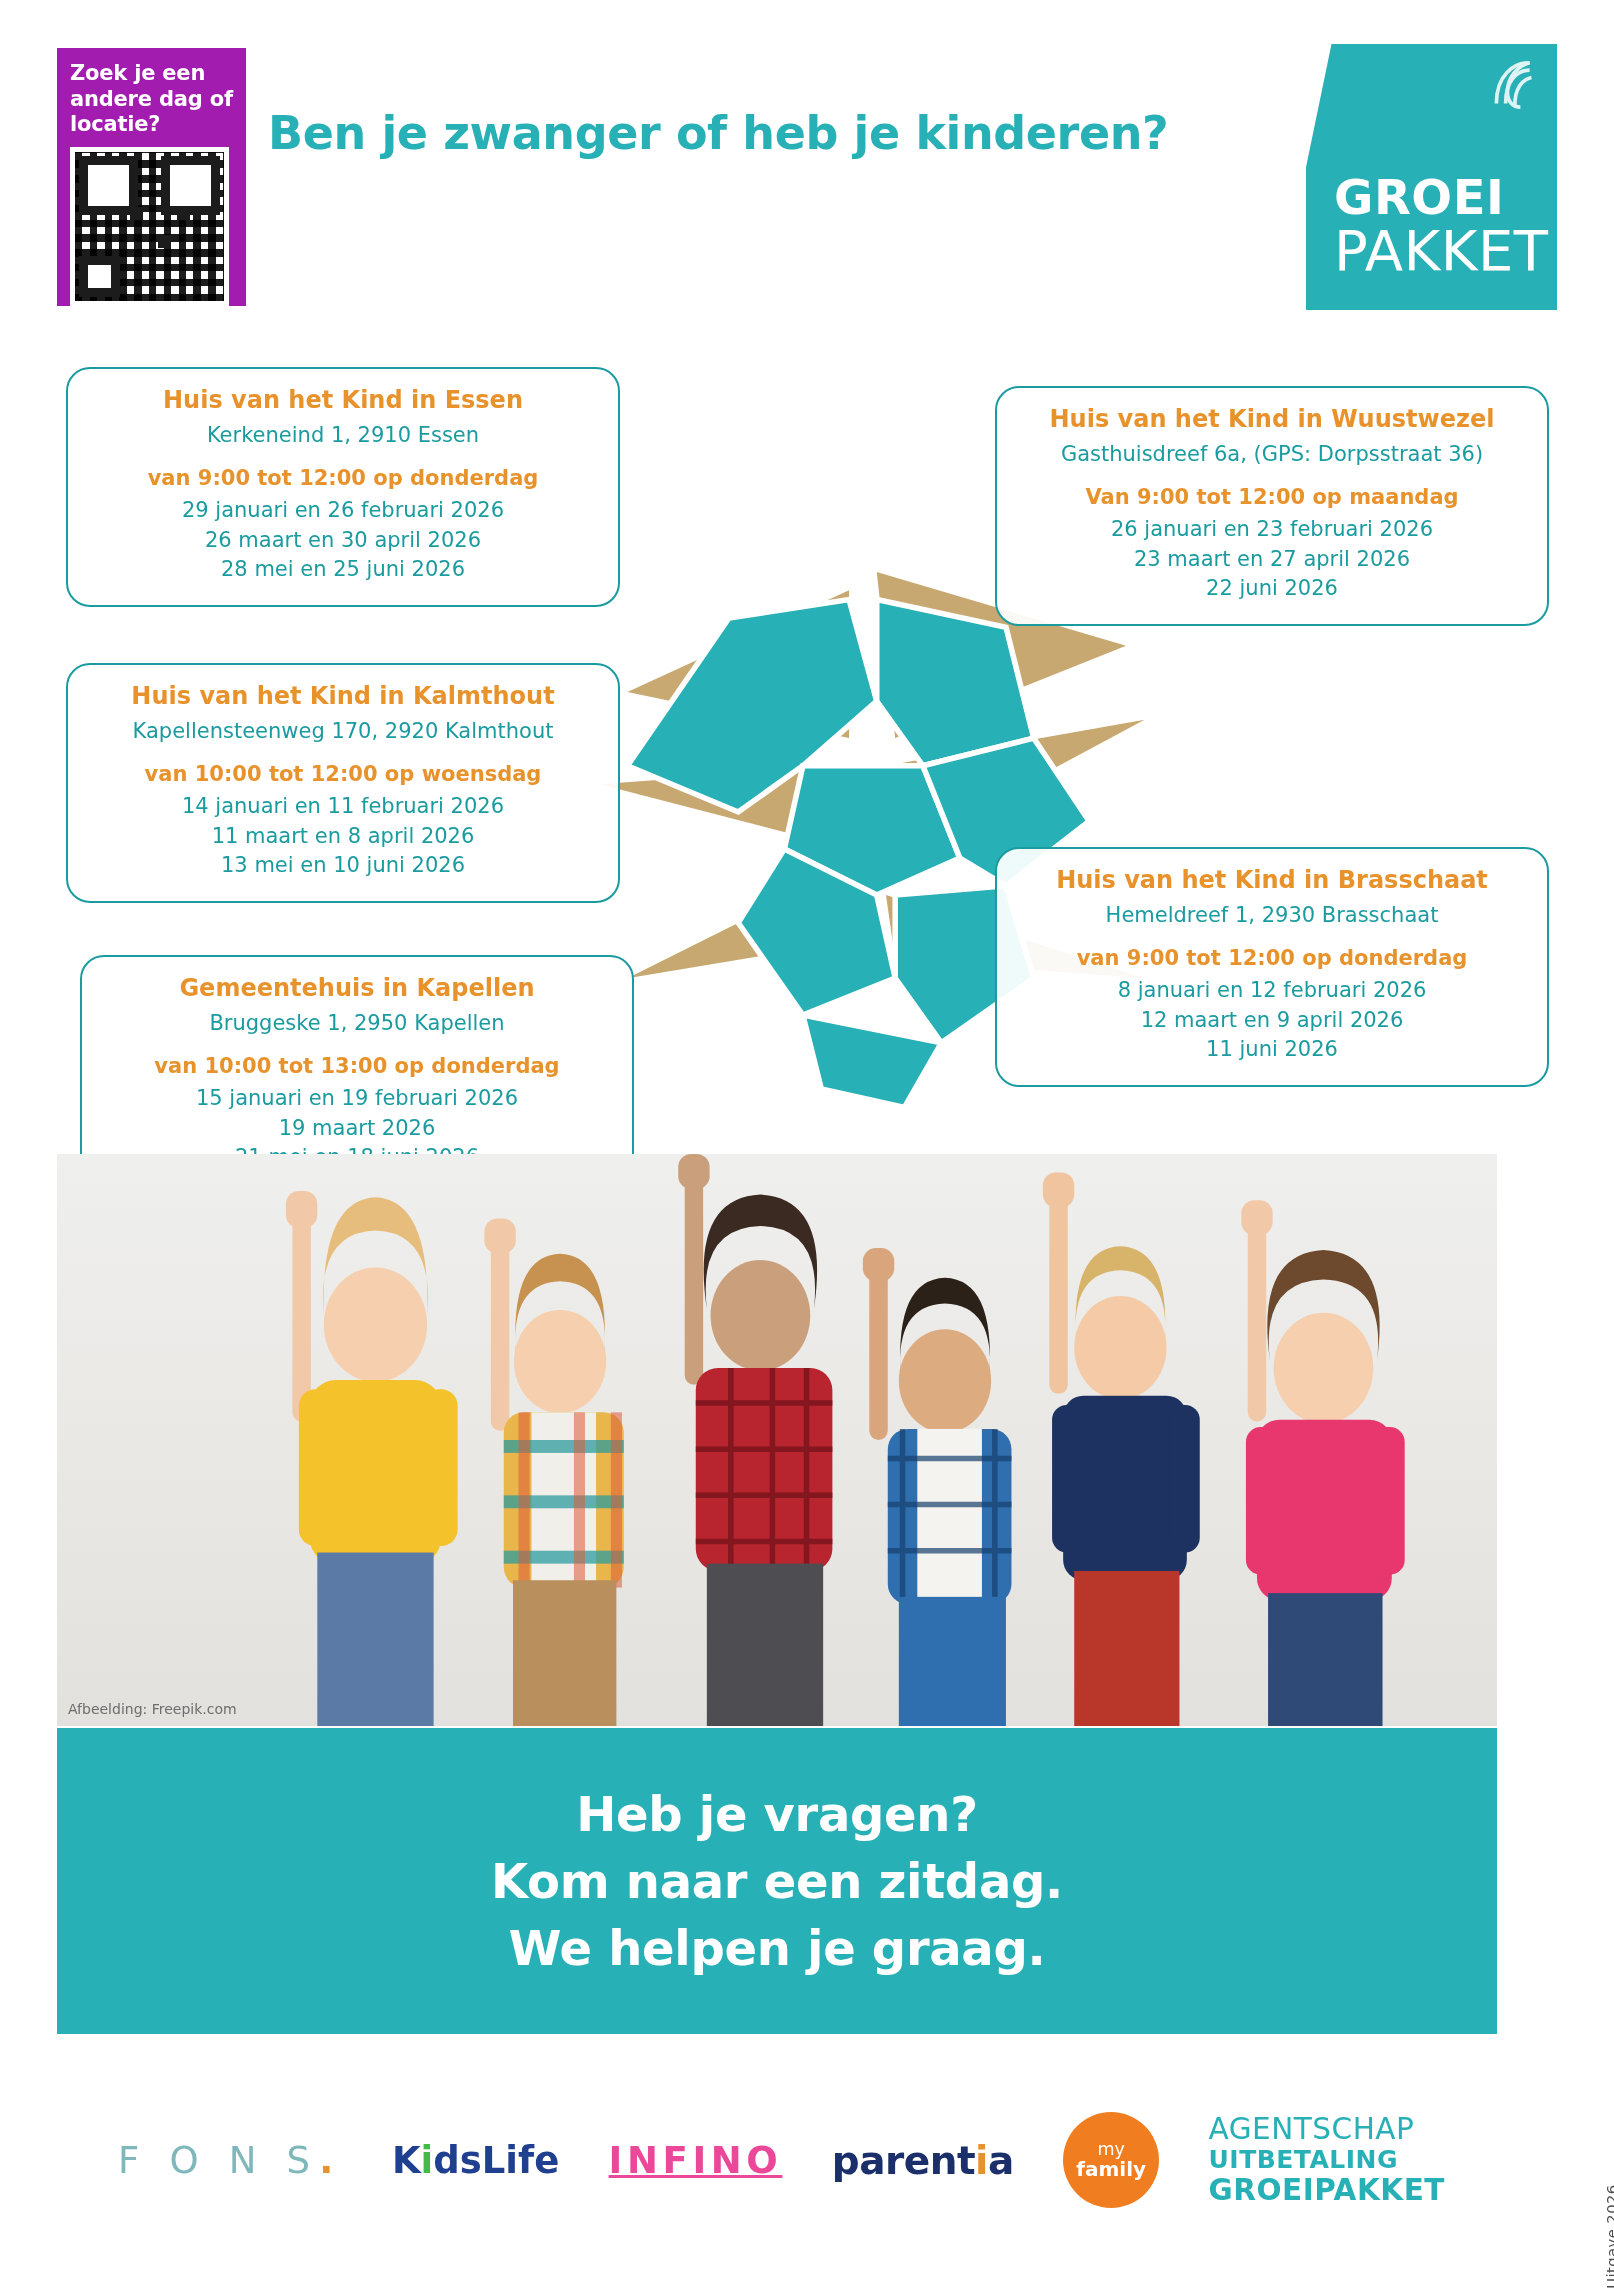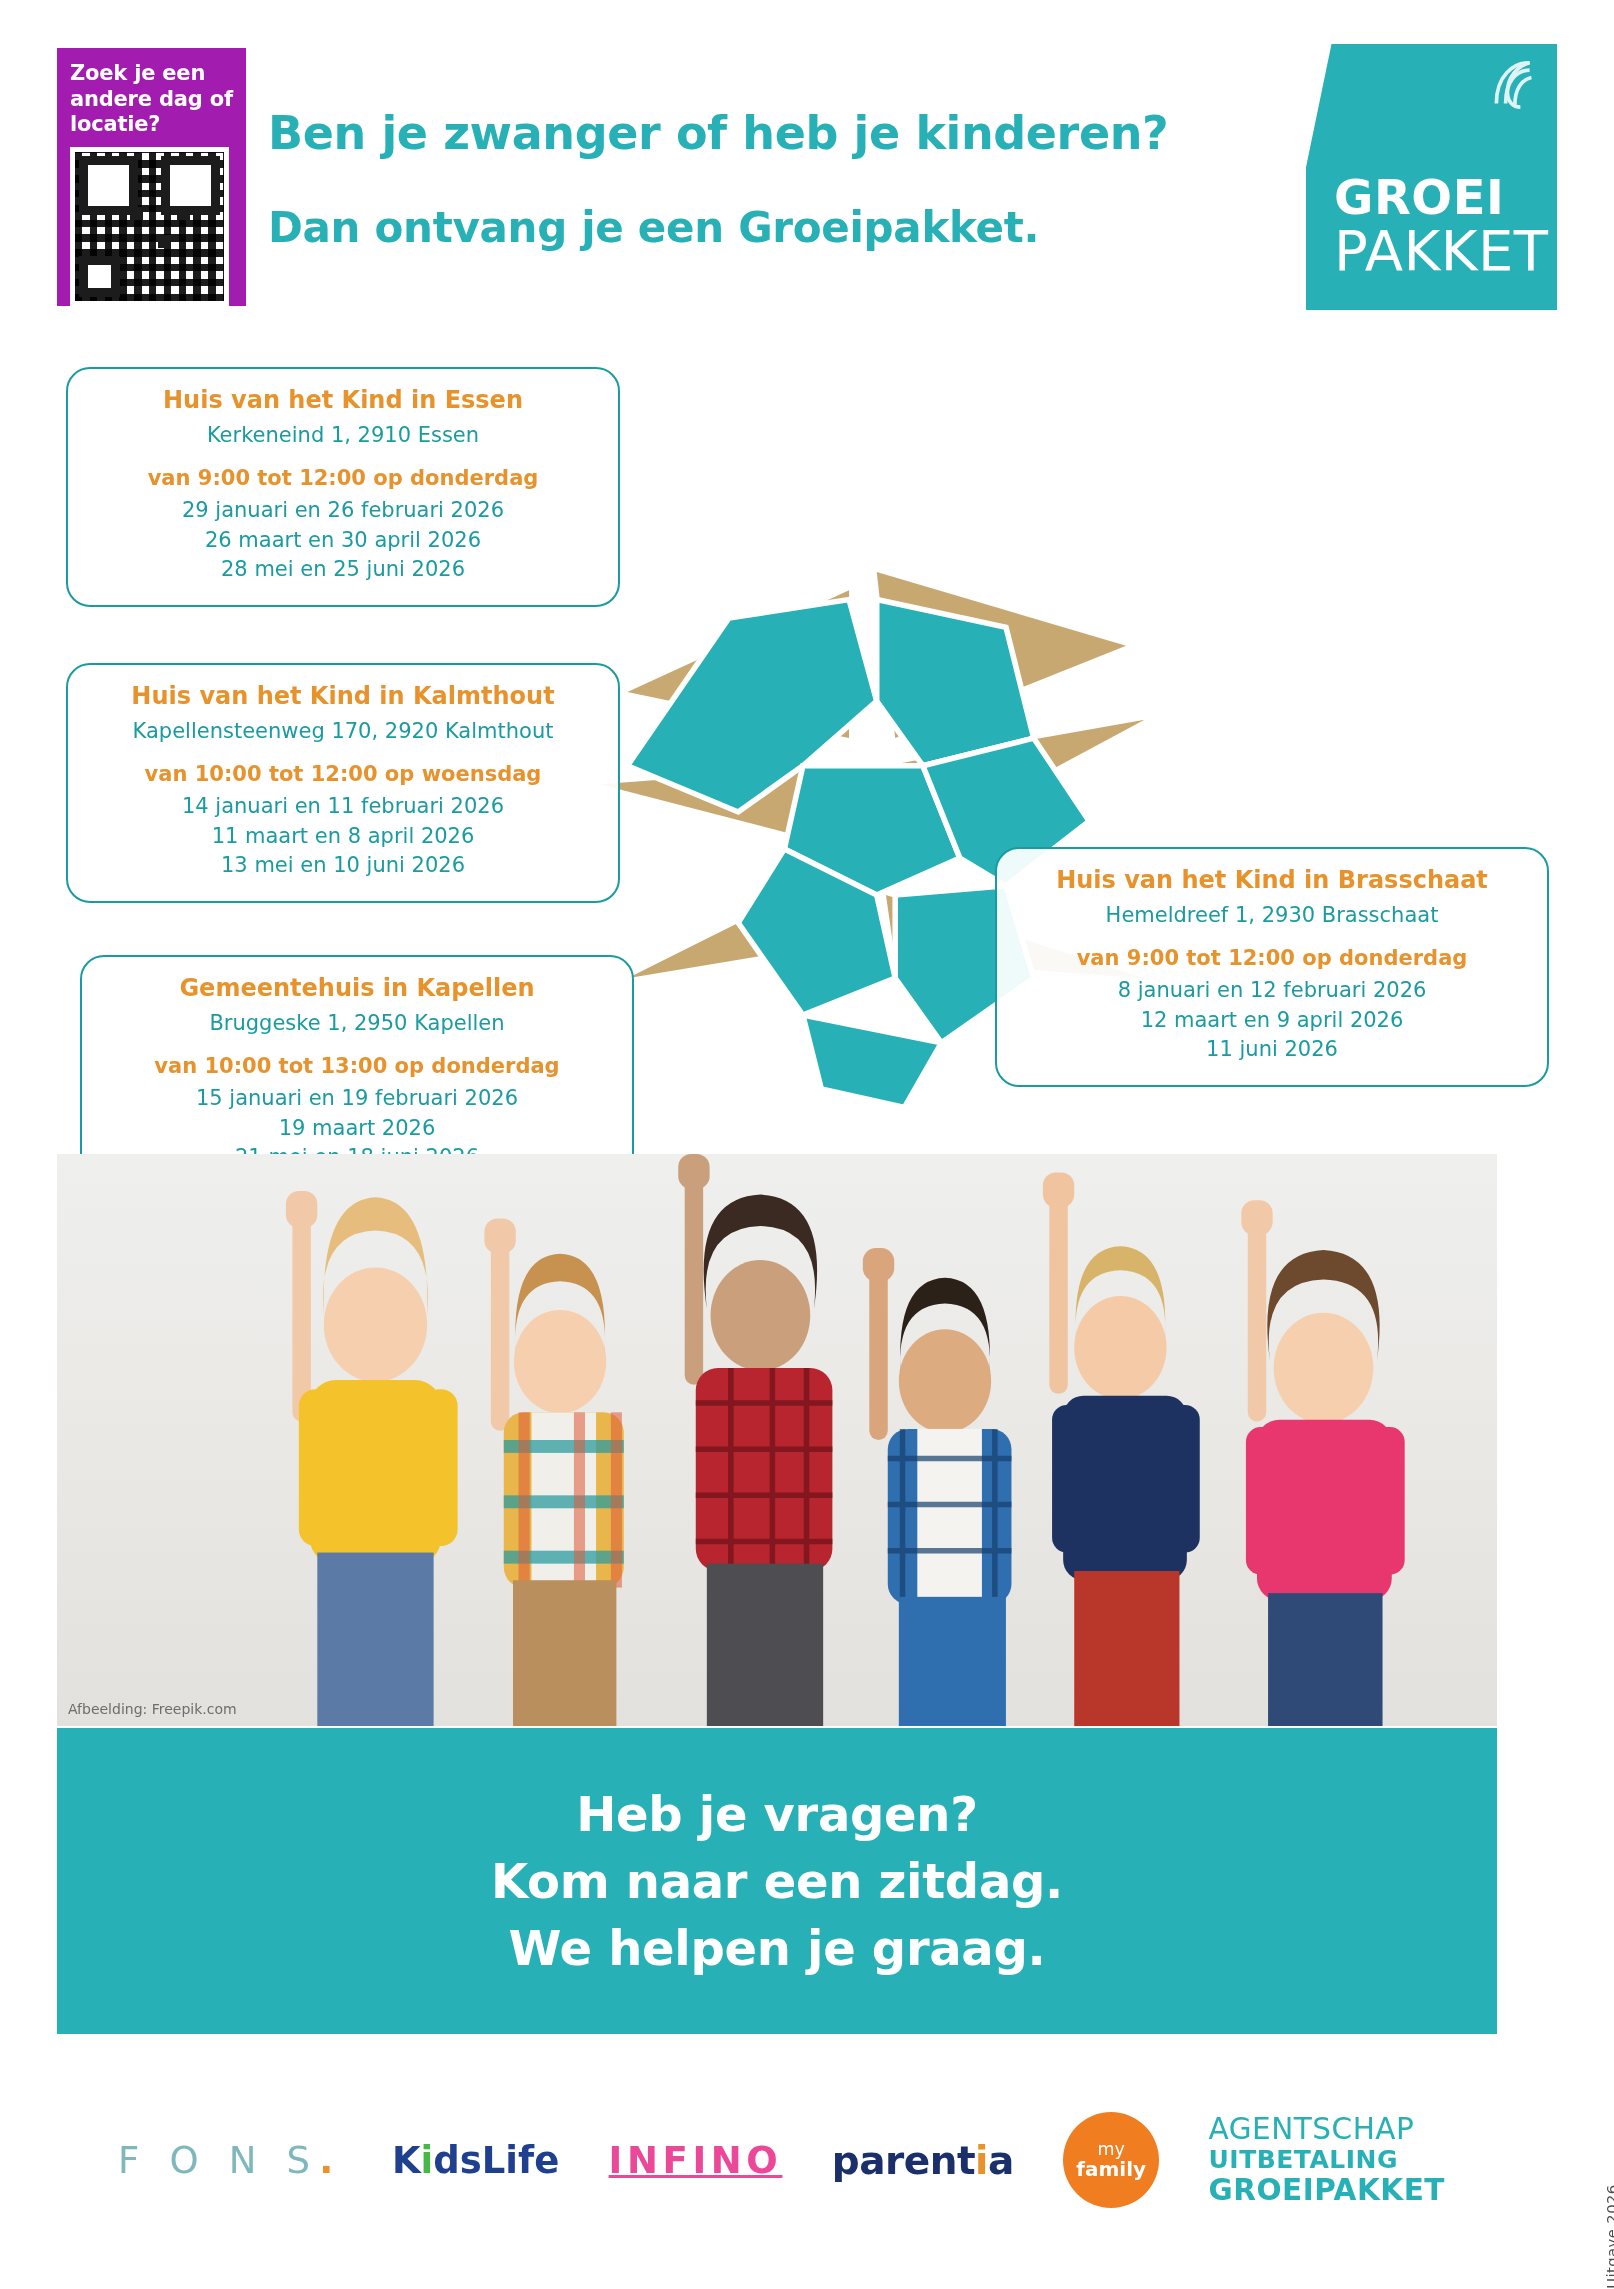--- a/index.html
+++ b/index.html
@@ -262,21 +262,20 @@
     <div class="qr-code">
       <div class="qr-eye-bl"></div>
       <div class="qr-inner-dot" style="left:55px; top:55px;"></div>
       <div class="qr-inner-dot" style="left:83px; top:83px;"></div>
       <div class="qr-inner-dot" style="left:102px; top:55px;"></div>
     </div>
   </div>
 
   <div class="headline">
     <h1>Ben je zwanger of heb je kinderen?</h1>
-    <h2>Dan ontvang je een Groeipakket.</h2>
   </div>
 
   <div class="logo-block">
     <div class="logo-teal"></div>
     <div class="logo-notch"></div>
     <div class="logo-swirl">
       <svg viewBox="0 0 52 58" width="48" height="54" aria-hidden="true">
         <path d="M8 50 C8 20 26 6 44 6 C30 10 20 22 20 38 C20 48 26 54 34 54" fill="none" stroke="currentColor" stroke-width="4"></path>
         <path d="M18 50 C18 26 30 14 44 14" fill="none" stroke="currentColor" stroke-width="4"></path>
         <path d="M28 52 C28 34 36 24 46 22" fill="none" stroke="currentColor" stroke-width="4"></path>
@@ -330,20 +329,28 @@
 
   <div class="card" id="card-kapellen">
     <div class="title">Gemeentehuis in Kapellen</div>
     <div class="addr">Bruggeske 1, 2950 Kapellen</div>
     <div class="hours">van 10:00 tot 13:00 op donderdag</div>
     <div class="dates" style="white-space:pre-line">15 januari en 19 februari 2026
 19 maart 2026
 21 mei en 18 juni 2026</div>
   </div>
 
+  <div class="card" id="card-wuustwezel">
+    <div class="title">Huis van het Kind in Wuustwezel</div>
+    <div class="addr">Gasthuisdreef 6a, (GPS: Dorpsstraat 36)</div>
+    <div class="hours">Van 9:00 tot 12:00 op maandag</div>
+    <div class="dates" style="white-space:pre-line">26 januari en 23 februari 2026
+23 maart en 27 april 2026
+22 juni 2026</div>
+  </div>
 
   <div class="card" id="card-brasschaat">
     <div class="title">Huis van het Kind in Brasschaat</div>
     <div class="addr">Hemeldreef 1, 2930 Brasschaat</div>
     <div class="hours">van 9:00 tot 12:00 op donderdag</div>
     <div class="dates" style="white-space:pre-line">8 januari en 12 februari 2026
 12 maart en 9 april 2026
 11 juni 2026</div>
   </div>
 

